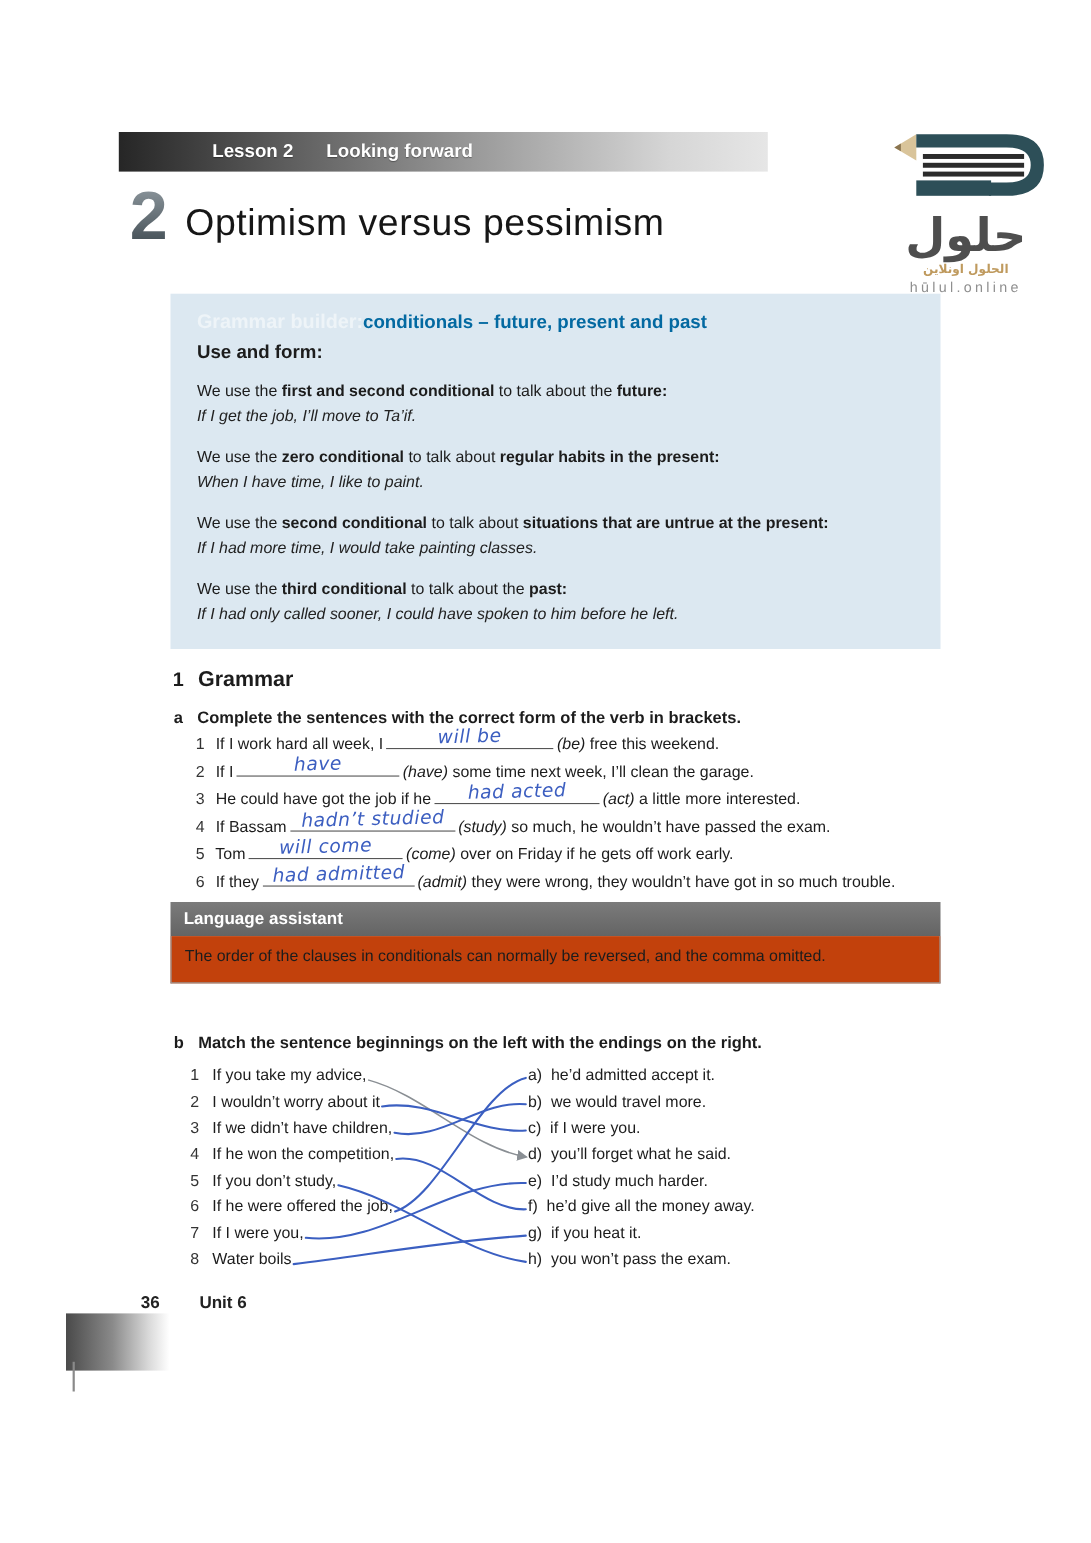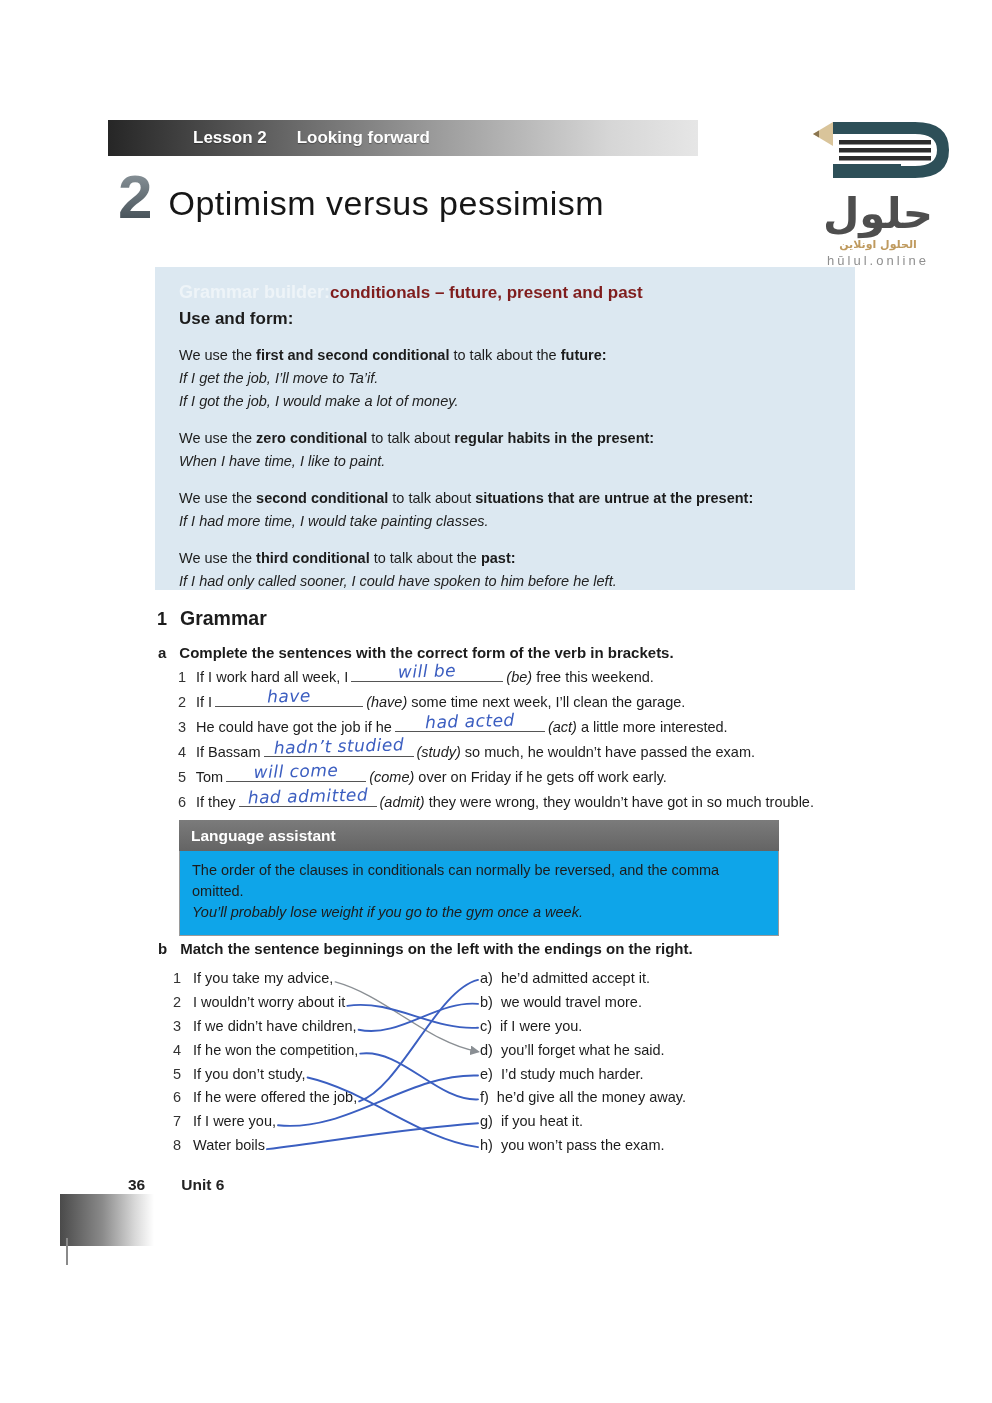--- a/index.html
+++ b/index.html
@@ -32,21 +32,21 @@
   .logo .arabic-tag { font-family: "DejaVu Sans", sans-serif; font-size: 11px; color: #bf9a5e; font-weight: bold; margin-top: 2px; }
   .logo .latin { font-size: 13px; color: #8f8f8f; letter-spacing: 3px; margin-top: 2px; }
 
   
   .gbuilder {
     position: absolute; left: 155px; top: 267px; width: 700px; height: 323px;
     background: #dce8f1; padding: 13px 24px 0 24px;
   }
   .gb-head { line-height: 24px; margin-bottom: 2px; }
   .gb-label { font-weight: bold; font-size: 18px; color: #eef4f8; }
-  .gb-topic { font-weight: bold; font-size: 17px; color: #7f1d1d; }
+  .gb-topic { font-weight: bold; font-size: 17px; color: #0369a1; }
   .gb-sub { font-weight: bold; font-size: 17px; line-height: 23px; }
   .gb-rule { margin-top: 14px; }
   .gb-stmt { font-size: 14.5px; line-height: 23px; }
   .gb-stmt b { font-size: 14.5px; }
   .gb-ex { font-size: 14.5px; line-height: 23px; font-style: italic; color: #222; }
 
   
   .sec1-head { position: absolute; left: 157px; top: 607px; display: flex; gap: 13px; align-items: baseline; }
   .sec1-head .n { font-weight: bold; font-size: 18px; }
   .sec1-head .t { font-weight: bold; font-size: 19.5px; }
@@ -63,26 +63,26 @@
     position: relative; vertical-align: baseline; margin: 0 3px;
   }
   .answer {
     position: absolute; left: 50%; bottom: -3px; transform: translateX(-50%) rotate(-1.5deg);
     color: #3c5ec0; font-size: 17px; font-style: italic; white-space: nowrap;
     font-family: "DejaVu Sans", sans-serif; letter-spacing: .5px;
   }
   .fi-verb { font-style: italic; }
 
   
-  .lassist { position: absolute; left: 155px; top: 820px; width: 600px; margin-left: 24px; }
+  .lassist { position: absolute; left: 155px; top: 820px; width: 700px; }
   .lassist-head {
     height: 31px; background: linear-gradient(#7b7b7b, #646464); color: #fff;
     font-weight: bold; font-size: 15.5px; display: flex; align-items: center; padding-left: 12px;
   }
-  .lassist-body { background: #0ea5e9; border: 1px solid #9a9a9a; border-top: none; padding: 9px 12px 12px 12px; }
+  .lassist-body { background: #c2410c; border: 1px solid #9a9a9a; border-top: none; padding: 9px 12px 12px 12px; }
   .lassist-body .l1 { font-size: 14.5px; line-height: 21px; }
   .lassist-body .l2 { font-size: 14.5px; line-height: 21px; font-style: italic; }
 
   
   .partb-head { position: absolute; left: 158px; top: 940px; display: flex; gap: 13px; align-items: baseline; }
   .match-area { position: absolute; left: 165px; top: 966px; width: 710px; height: 198px; }
   .mcol { position: absolute; top: 0; }
   .mcol.left { left: 8px; }
   .mcol.right { left: 315px; }
   .mrow { display: flex; gap: 8px; align-items: center; height: 23.9px; font-size: 14.5px; white-space: nowrap; }
@@ -133,21 +133,20 @@
     <div class="latin">hūlul.online</div>
   </div>
 
   <div class="gbuilder">
     <div class="gb-head"><span class="gb-label">Grammar builder:</span><span class="gb-topic">conditionals – future, present and past</span></div>
     <div class="gb-sub">Use and form:</div>
 
     <div class="gb-rule">
       <div class="gb-stmt"><span>We use the </span><b>first and second conditional</b><span> to talk about the </span><b>future:</b></div>
       <div class="gb-ex">If I get the job, I’ll move to Ta’if.</div>
-      <div class="gb-ex">If I got the job, I would make a lot of money.</div>
     </div>
 
     <div class="gb-rule">
       <div class="gb-stmt"><span>We use the </span><b>zero conditional</b><span> to talk about </span><b>regular habits in the present:</b></div>
       <div class="gb-ex">When I have time, I like to paint.</div>
     </div>
 
     <div class="gb-rule">
       <div class="gb-stmt"><span>We use the </span><b>second conditional</b><span> to talk about </span><b>situations that are untrue at the present:</b></div>
       <div class="gb-ex">If I had more time, I would take painting classes.</div>
@@ -175,21 +174,20 @@
     <div class="fi"><span class="fi-num">3</span> <span>He could have got the job if he</span><span class="blank" style="width:150px"><span class="answer">had acted</span></span><span class="fi-verb">(act)</span> <span>a little more interested.</span></div>
     <div class="fi"><span class="fi-num">4</span> <span>If Bassam</span><span class="blank" style="width:150px"><span class="answer">hadn’t studied</span></span><span class="fi-verb">(study)</span> <span>so much, he wouldn’t have passed the exam.</span></div>
     <div class="fi"><span class="fi-num">5</span> <span>Tom</span><span class="blank" style="width:140px"><span class="answer">will come</span></span><span class="fi-verb">(come)</span> <span>over on Friday if he gets off work early.</span></div>
     <div class="fi"><span class="fi-num">6</span> <span>If they</span><span class="blank" style="width:138px"><span class="answer">had admitted</span></span><span class="fi-verb">(admit)</span> <span>they were wrong, they wouldn’t have got in so much trouble.</span></div>
   </div>
 
   <div class="lassist">
     <div class="lassist-head">Language assistant</div>
     <div class="lassist-body">
       <div class="l1">The order of the clauses in conditionals can normally be reversed, and the comma omitted.</div>
-      <div class="l2">You’ll probably lose weight if you go to the gym once a week.</div>
     </div>
   </div>
 
   <div class="partb-head">
     <span class="part-letter">b</span>
     <span class="part-instr">Match the sentence beginnings on the left with the endings on the right.</span>
   </div>
 
   <div class="match-area">
     <div class="mcol left">

